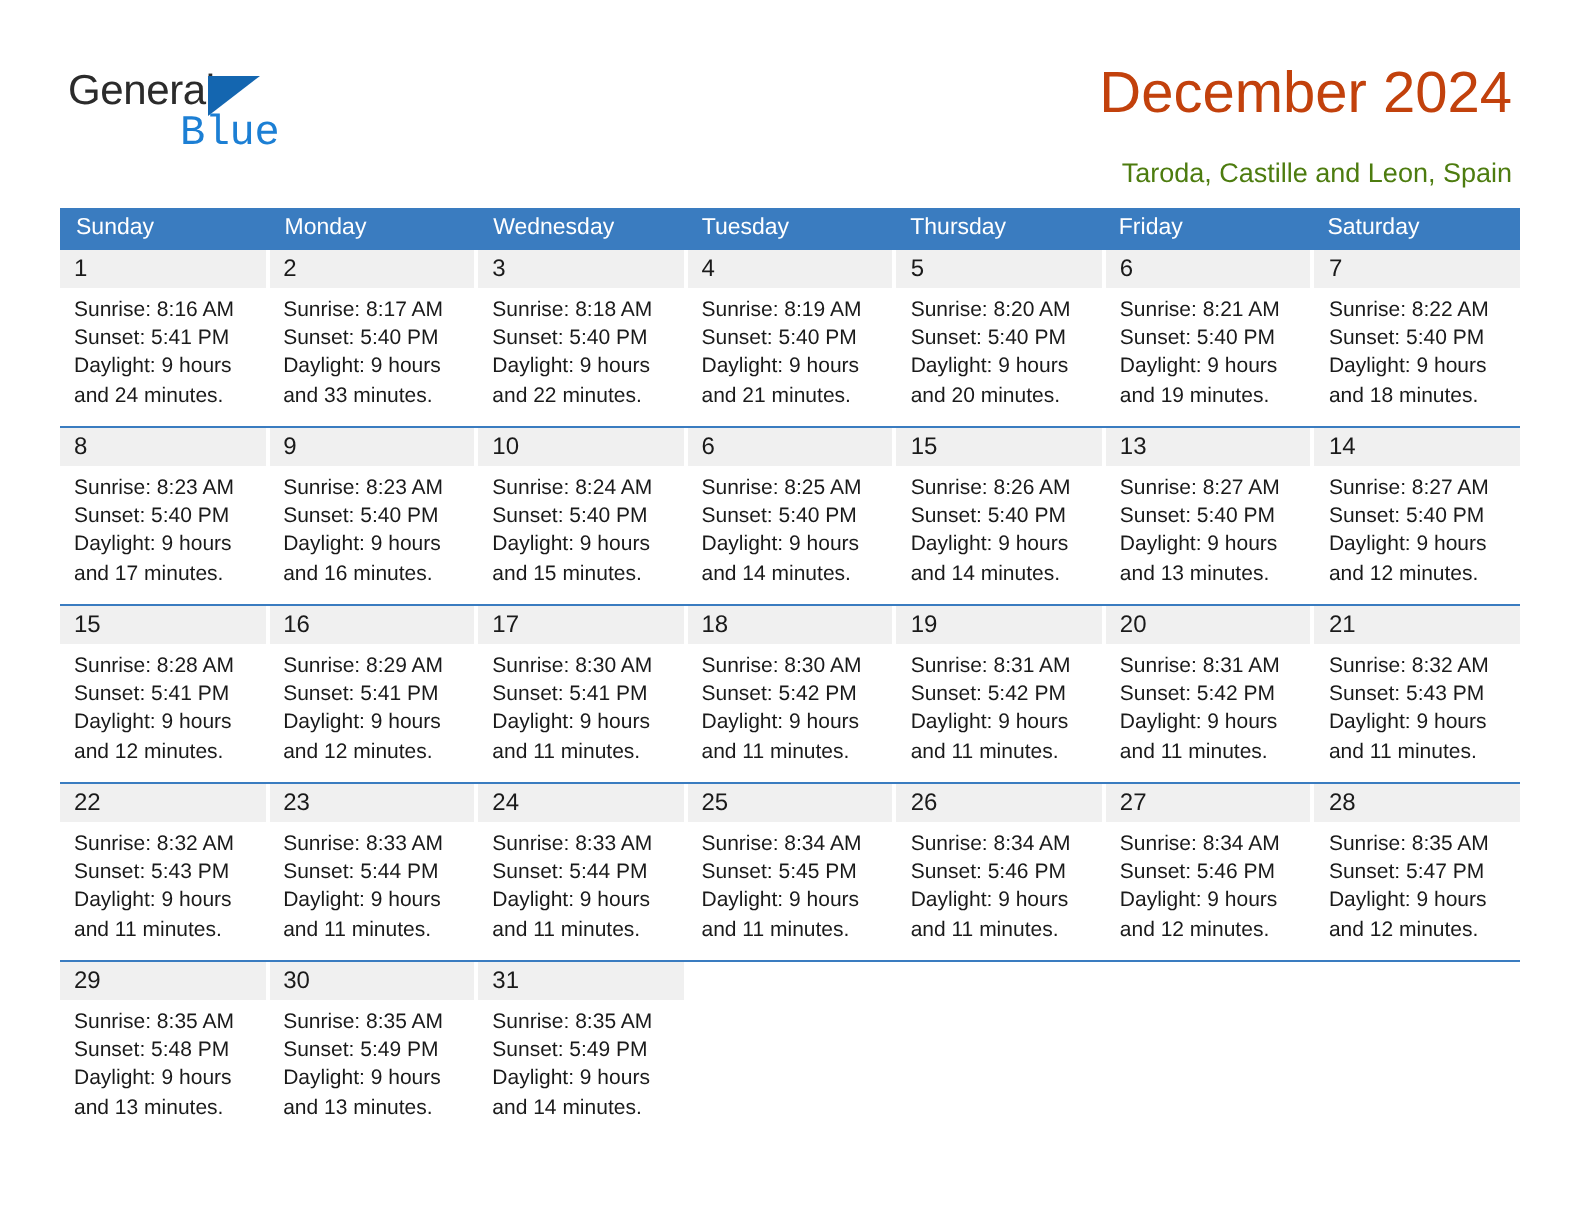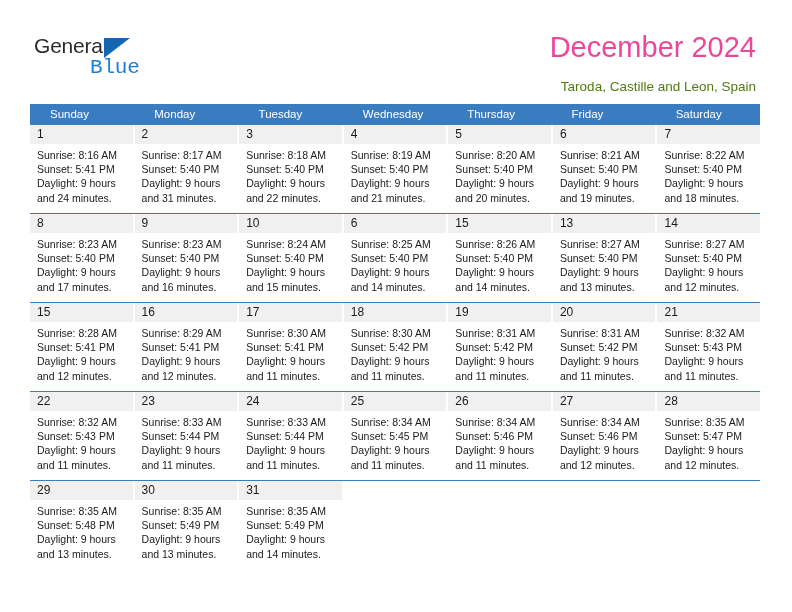--- a/index.html
+++ b/index.html
@@ -56,21 +56,21 @@
     letter-spacing: -0.2px;
     color: #1c7fd4;
     line-height: 24px;
     font-weight: 400;
     font-family: Liberation Mono, monospace;
   }
   .title {
     position: absolute;
     right: 36px; top: 30px;
     font-size: 29px;
-    color: #ec4899;
+    color: #c2410c;
     text-align: left;
     line-height: 34px;
     white-space: nowrap;
   }
   .subtitle {
     position: absolute;
     right: 36px; top: 79px;
     font-size: 13.5px;
     color: #4d7c0f;
     text-align: right;
@@ -89,21 +89,21 @@
     display: flex;
     width: 730px;
     height: 21px;
     background: #3a7cc0;
   }
   .dow {
     flex: 1 1 0;
     color: #ffffff;
     font-size: 11.5px;
     line-height: 21px;
-    padding-left: 20px;
+    padding-left: 8px;
     white-space: nowrap;
     overflow: hidden;
   }
   .week {
     width: 730px;
     border-top: 1.5px solid #3a7cc0;
   }
   .week:first-of-type { border-top: none; }
   .week-inner {
     display: flex;
@@ -154,22 +154,22 @@
 
     <div class="title">December 2024</div>
     <div class="subtitle">Taroda, Castille and Leon, Spain</div>
   </div>
 
   <div class="calendar">
 
     <div class="dow-row">
       <div class="dow">Sunday</div>
       <div class="dow">Monday</div>
+      <div class="dow">Wednesday</div>
       <div class="dow">Tuesday</div>
-      <div class="dow">Wednesday</div>
       <div class="dow">Thursday</div>
       <div class="dow">Friday</div>
       <div class="dow">Saturday</div>
     </div>
 
     <div id="weeks-host">
         <div class="week">
           <div class="week-inner">
             <div class="cell filled">
               <div class="daynum">1</div>
@@ -179,21 +179,21 @@
                 <div class="line">Daylight: 9 hours</div>
                 <div class="line">and 24 minutes.</div>
               </div>
             </div>
             <div class="cell filled">
               <div class="daynum">2</div>
               <div class="lines">
                 <div class="line">Sunrise: 8:17 AM</div>
                 <div class="line">Sunset: 5:40 PM</div>
                 <div class="line">Daylight: 9 hours</div>
-                <div class="line">and 31 minutes.</div>
+                <div class="line">and 33 minutes.</div>
               </div>
             </div>
             <div class="cell filled">
               <div class="daynum">3</div>
               <div class="lines">
                 <div class="line">Sunrise: 8:18 AM</div>
                 <div class="line">Sunset: 5:40 PM</div>
                 <div class="line">Daylight: 9 hours</div>
                 <div class="line">and 22 minutes.</div>
               </div>

